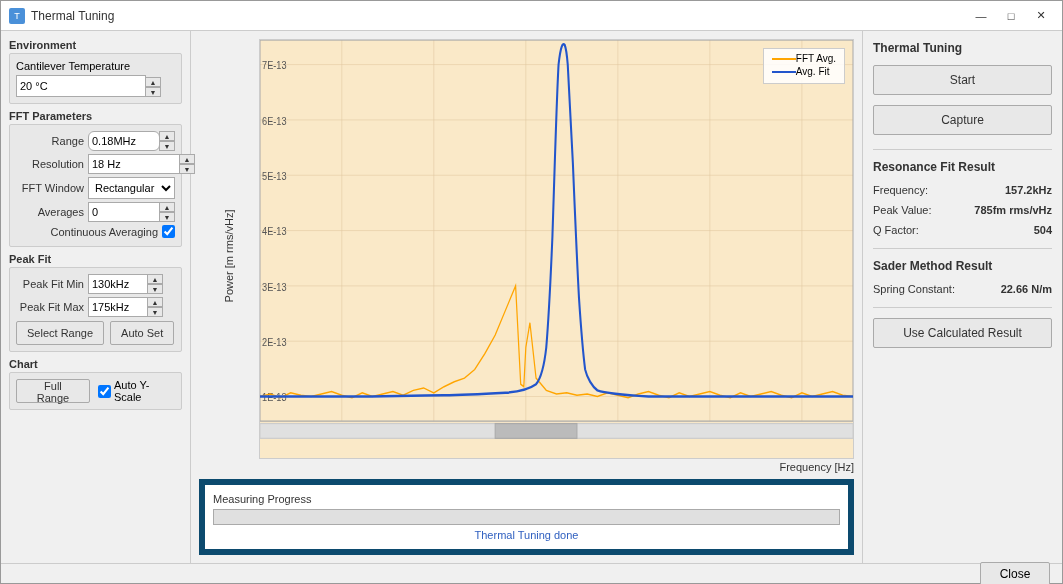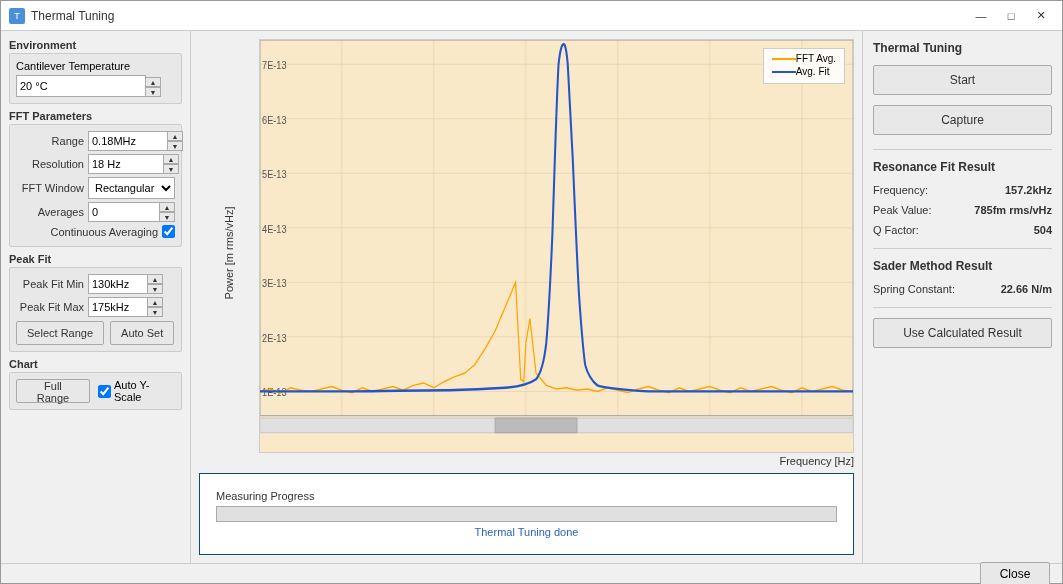--- a/index.html
+++ b/index.html
@@ -190,23 +190,23 @@
       background: #faebd0;
       position: relative;
       overflow: hidden;
       min-height: 0;
     }
     svg.chart {
       width: 100%;
       height: 100%;
     }
     .progress-section {
-      border: 1px solid #0c4a6e;
+      border: 6px solid #0c4a6e;
       background: #fff;
-      padding: 16px;
+      padding: 8px;
     }
     .progress-label {
       font-size: 11px;
       color: #333;
       margin-bottom: 4px;
     }
     .progress-bar {
       width: 100%;
       height: 16px;
       background: #e0e0e0;
@@ -348,31 +348,31 @@
           </div>
         </div>
       </div>
 
       <div>
         <div class="section-label">FFT Parameters</div>
         <div class="subsection">
           <div class="form-row">
             <label>Range</label>
             <div class="spin-container">
-              <input type="text" style="width: 80px;" value="0.18MHz">
+              <input type="text" style="width: 72px; border-radius: 6px;" value="0.18MHz">
               <div class="spinner-col">
                 <button class="spinner-btn">▲</button>
                 <button class="spinner-btn">▼</button>
               </div>
             </div>
           </div>
           <div class="form-row">
             <label>Resolution</label>
             <div class="spin-container">
-              <input type="text" style="width: 76px;" value="18 Hz">
+              <input type="text" style="width: 92px;" value="18 Hz">
               <div class="spinner-col">
                 <button class="spinner-btn">▲</button>
                 <button class="spinner-btn">▼</button>
               </div>
             </div>
           </div>
           <div class="form-row">
             <label>FFT Window</label>
             <select class="select-input">
               <option>Rectangular</option>

